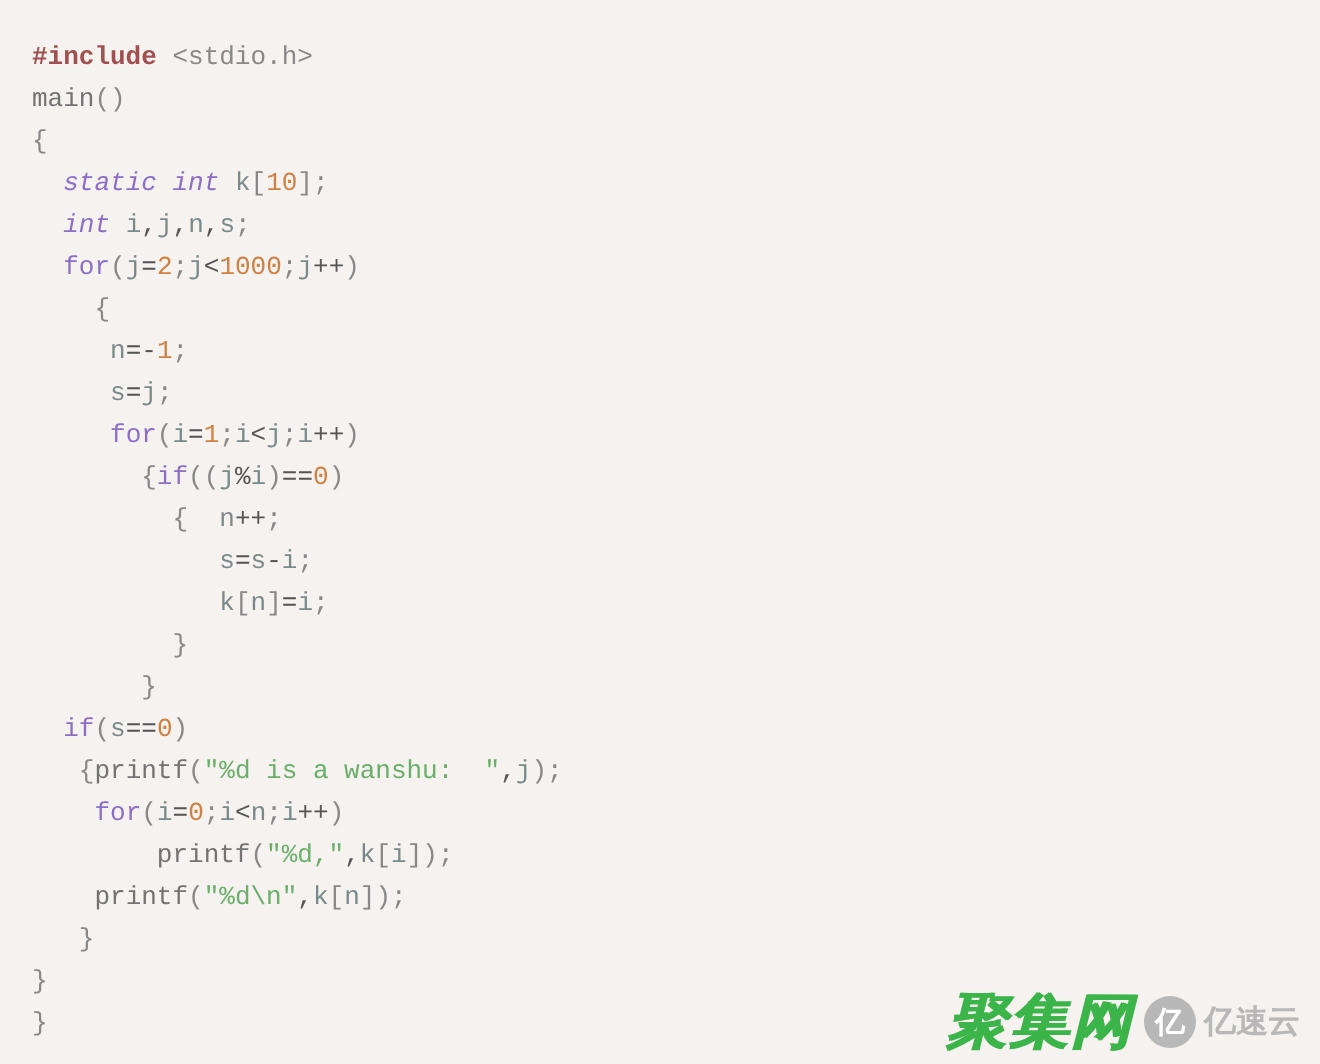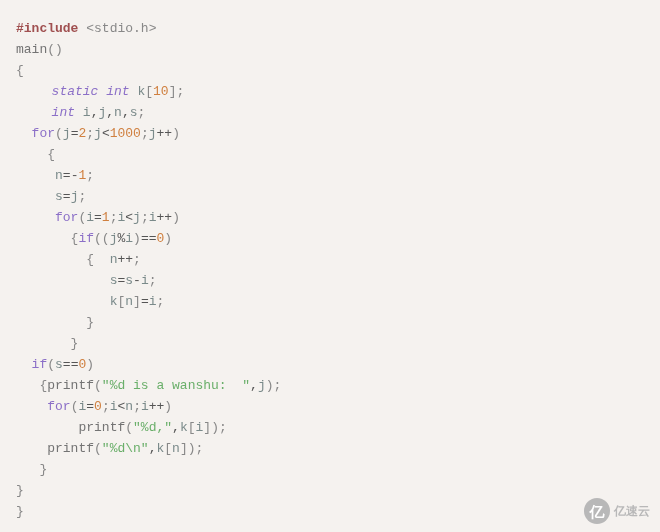--- a/index.html
+++ b/index.html
@@ -16,21 +16,21 @@
   }
   .code-area {
     padding: 18px 16px;
     white-space: pre;
     color: #555;
   }
   .tok { display:inline; }
   .c-preproc { color: #a05050; font-weight: bold; }
   .c-include-path { color: #888; }
   .c-builtin { color: #737373; }
-  .c-keyword { color: #8b6fc7; font-style: italic; margin-left: 20px;}
+  .c-keyword { color: #8b6fc7; font-style: italic;}
   .c-ctrl { color: #8b6fc7; }
   .c-ident { color: #7a8a8a; }
   .c-op { color: #555; }
   .c-paren { color: #888; }
   .c-brace { color: #888; }
   .c-bracket { color: #888; }
   .c-semi { color: #888; }
   .c-num { color: #d08040; }
   .c-str { color: #6aaf6a; }
   .watermark {
@@ -64,27 +64,28 @@
     background: #b8b8b8;
     display: inline-flex;
     align-items: center;
     justify-content: center;
     color: #fff;
     font-size: 15px;
     font-weight: 700;
   }
   .wm-yisu .txt {
     color: #b8b8b8;
-    font-size: 12px;
+    font-size: 16px;
     font-weight: 700;
   }
 </style>
 </head>
 <body>
 
 <div class="code-area" id="code-block"><div><span class="tok c-preproc">#include </span><span class="tok c-include-path">&lt;</span><span class="tok c-include-path">stdio</span><span class="tok c-include-path">.</span><span class="tok c-include-path">h</span><span class="tok c-include-path">&gt;</span></div><div><span class="tok c-builtin">main</span><span class="tok c-paren">(</span><span class="tok c-paren">)</span></div><div><span class="tok c-brace">{</span></div><div><span class="tok ">  </span><span class="tok c-keyword">static int</span><span class="tok "> </span><span class="tok c-ident">k</span><span class="tok c-bracket">[</span><span class="tok c-num">10</span><span class="tok c-bracket">]</span><span class="tok c-semi">;</span></div><div><span class="tok ">  </span><span class="tok c-keyword">int</span><span class="tok "> </span><span class="tok c-ident">i</span><span class="tok c-op">,</span><span class="tok c-ident">j</span><span class="tok c-op">,</span><span class="tok c-ident">n</span><span class="tok c-op">,</span><span class="tok c-ident">s</span><span class="tok c-semi">;</span></div><div><span class="tok ">  </span><span class="tok c-ctrl">for</span><span class="tok c-paren">(</span><span class="tok c-ident">j</span><span class="tok c-op">=</span><span class="tok c-num">2</span><span class="tok c-semi">;</span><span class="tok c-ident">j</span><span class="tok c-op">&lt;</span><span class="tok c-num">1000</span><span class="tok c-semi">;</span><span class="tok c-ident">j</span><span class="tok c-op">++</span><span class="tok c-paren">)</span></div><div><span class="tok ">    </span><span class="tok c-brace">{</span></div><div><span class="tok ">     </span><span class="tok c-ident">n</span><span class="tok c-op">=</span><span class="tok c-op">-</span><span class="tok c-num">1</span><span class="tok c-semi">;</span></div><div><span class="tok ">     </span><span class="tok c-ident">s</span><span class="tok c-op">=</span><span class="tok c-ident">j</span><span class="tok c-semi">;</span></div><div><span class="tok ">     </span><span class="tok c-ctrl">for</span><span class="tok c-paren">(</span><span class="tok c-ident">i</span><span class="tok c-op">=</span><span class="tok c-num">1</span><span class="tok c-semi">;</span><span class="tok c-ident">i</span><span class="tok c-op">&lt;</span><span class="tok c-ident">j</span><span class="tok c-semi">;</span><span class="tok c-ident">i</span><span class="tok c-op">++</span><span class="tok c-paren">)</span></div><div><span class="tok ">       </span><span class="tok c-brace">{</span><span class="tok c-ctrl">if</span><span class="tok c-paren">(</span><span class="tok c-paren">(</span><span class="tok c-ident">j</span><span class="tok c-op">%</span><span class="tok c-ident">i</span><span class="tok c-paren">)</span><span class="tok c-op">==</span><span class="tok c-num">0</span><span class="tok c-paren">)</span></div><div><span class="tok ">         </span><span class="tok c-brace">{</span><span class="tok ">  </span><span class="tok c-ident">n</span><span class="tok c-op">++</span><span class="tok c-semi">;</span></div><div><span class="tok ">            </span><span class="tok c-ident">s</span><span class="tok c-op">=</span><span class="tok c-ident">s</span><span class="tok c-op">-</span><span class="tok c-ident">i</span><span class="tok c-semi">;</span></div><div><span class="tok ">            </span><span class="tok c-ident">k</span><span class="tok c-bracket">[</span><span class="tok c-ident">n</span><span class="tok c-bracket">]</span><span class="tok c-op">=</span><span class="tok c-ident">i</span><span class="tok c-semi">;</span></div><div><span class="tok ">         </span><span class="tok c-brace">}</span></div><div><span class="tok ">       </span><span class="tok c-brace">}</span></div><div><span class="tok ">  </span><span class="tok c-ctrl">if</span><span class="tok c-paren">(</span><span class="tok c-ident">s</span><span class="tok c-op">==</span><span class="tok c-num">0</span><span class="tok c-paren">)</span></div><div><span class="tok ">   </span><span class="tok c-brace">{</span><span class="tok c-builtin">printf</span><span class="tok c-paren">(</span><span class="tok c-str">"%d is a wanshu:  "</span><span class="tok c-op">,</span><span class="tok c-ident">j</span><span class="tok c-paren">)</span><span class="tok c-semi">;</span></div><div><span class="tok ">    </span><span class="tok c-ctrl">for</span><span class="tok c-paren">(</span><span class="tok c-ident">i</span><span class="tok c-op">=</span><span class="tok c-num">0</span><span class="tok c-semi">;</span><span class="tok c-ident">i</span><span class="tok c-op">&lt;</span><span class="tok c-ident">n</span><span class="tok c-semi">;</span><span class="tok c-ident">i</span><span class="tok c-op">++</span><span class="tok c-paren">)</span></div><div><span class="tok ">        </span><span class="tok c-builtin">printf</span><span class="tok c-paren">(</span><span class="tok c-str">"%d,"</span><span class="tok c-op">,</span><span class="tok c-ident">k</span><span class="tok c-bracket">[</span><span class="tok c-ident">i</span><span class="tok c-bracket">]</span><span class="tok c-paren">)</span><span class="tok c-semi">;</span></div><div><span class="tok ">    </span><span class="tok c-builtin">printf</span><span class="tok c-paren">(</span><span class="tok c-str">"%d\n"</span><span class="tok c-op">,</span><span class="tok c-ident">k</span><span class="tok c-bracket">[</span><span class="tok c-ident">n</span><span class="tok c-bracket">]</span><span class="tok c-paren">)</span><span class="tok c-semi">;</span></div><div><span class="tok ">   </span><span class="tok c-brace">}</span></div><div><span class="tok c-brace">}</span></div><div><span class="tok c-brace">}</span></div></div>
 
 <div class="watermark">
+  <span class="wm-juji">聚集网</span>
   <span class="wm-yisu">
     <span class="circle">亿</span>
     <span class="txt">亿速云</span>
   </span>
 </div>
 
 </body></html>

